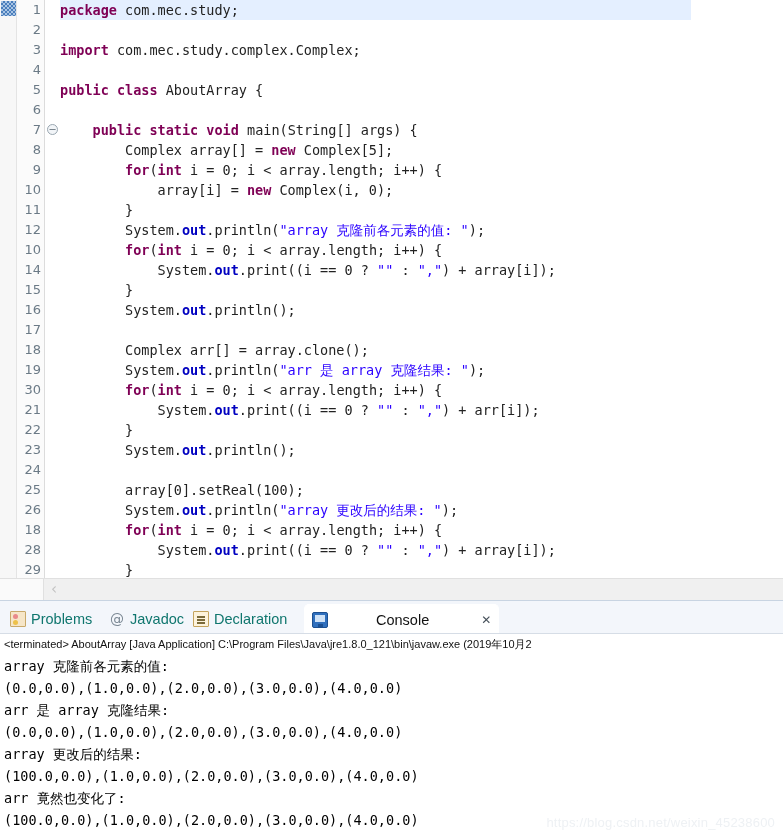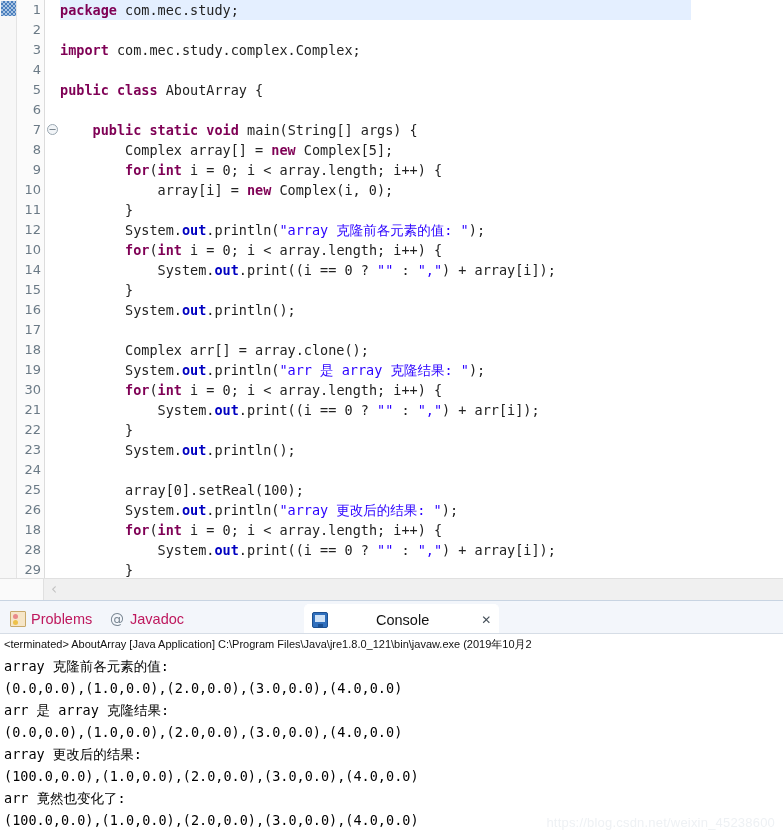--- a/index.html
+++ b/index.html
@@ -89,21 +89,21 @@
   
   .panel-tabs {
     position:absolute; left:0; top:600px; width:783px; height:33px;
     background:#f3f6fb;
     border-top:1px solid #c8d4e2;
   }
   .tab {
     position:absolute; top:3px; height:30px;
     display:flex; align-items:center; gap:5px;
     padding:0 8px;
-    font-size:14.5px; color:#be185d;
+    font-size:14.5px; color:#0f766e;
     font-family:"Liberation Sans", sans-serif;
     white-space:nowrap;
   }
   .tab.active {
     color:#111; background:#ffffff;
     border-top-left-radius:5px; border-top-right-radius:5px;
     border-top:1px solid #ffffff;
   }
   .tab .ticon { width:16px; height:16px; position:relative; display:inline-block; }
 
@@ -231,20 +231,24 @@
 
   <div class="panel-tabs" id="paneltabs">
       <div class="tab" style="left: 2px;">
         <span class="ticon ic-problems"></span>
         <span>Problems</span>
       </div>
       <div class="tab" style="left: 101px;">
         <span class="ticon ic-javadoc"></span>
         <span>Javadoc</span>
       </div>
+      <div class="tab" style="left: 185px;">
+        <span class="ticon ic-declaration"></span>
+        <span>Declaration</span>
+      </div>
       <div class="tab active" style="left: 304px; gap: 48px;">
         <span class="ticon ic-console"></span>
         <span>Console</span>
         <span class="tab-close">✕</span>
       </div>
     </div>
 
   <div class="console">
     <div class="console-head">&lt;terminated&gt; AboutArray [Java Application] C:\Program Files\Java\jre1.8.0_121\bin\javaw.exe (2019年10月2</div>
     <div class="console-out" id="consoleout"><div class="oline">array 克隆前各元素的值:</div><div class="oline">(0.0,0.0),(1.0,0.0),(2.0,0.0),(3.0,0.0),(4.0,0.0)</div><div class="oline">arr 是 array 克隆结果:</div><div class="oline">(0.0,0.0),(1.0,0.0),(2.0,0.0),(3.0,0.0),(4.0,0.0)</div><div class="oline">array 更改后的结果:</div><div class="oline">(100.0,0.0),(1.0,0.0),(2.0,0.0),(3.0,0.0),(4.0,0.0)</div><div class="oline">arr 竟然也变化了:</div><div class="oline">(100.0,0.0),(1.0,0.0),(2.0,0.0),(3.0,0.0),(4.0,0.0)</div></div>

